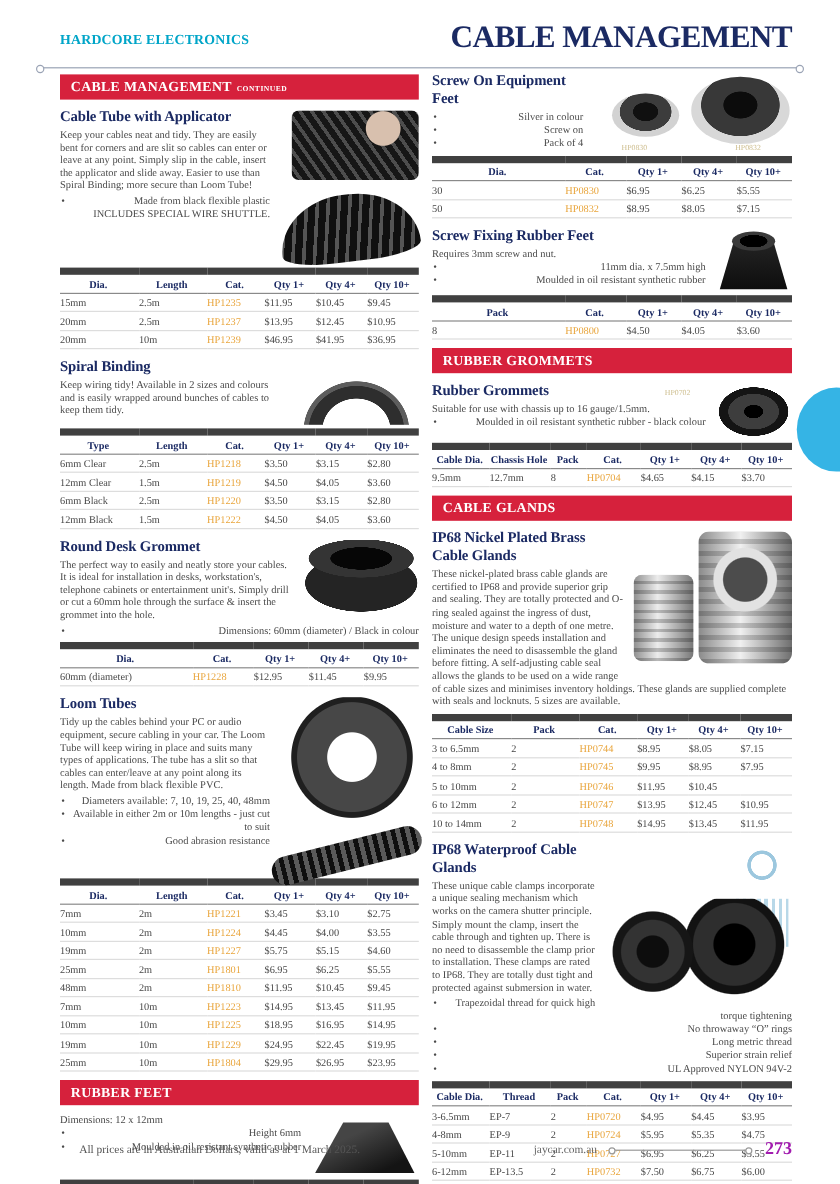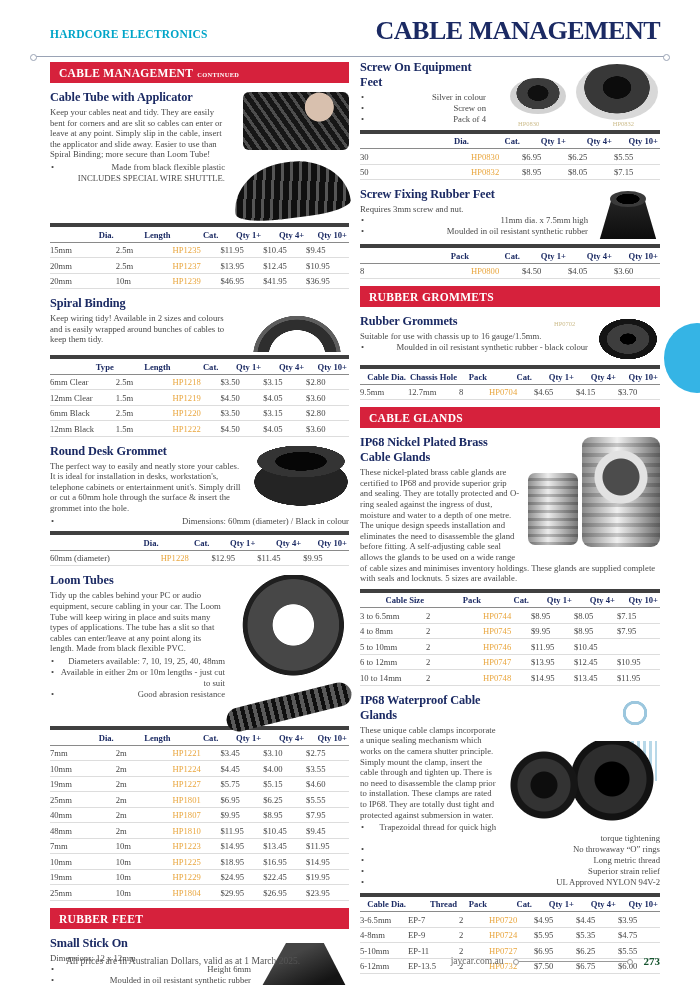--- a/index.html
+++ b/index.html
@@ -23,22 +23,22 @@
   
   .section{margin-bottom:7px;}
   .ptitle{margin:2px 0 2px;font-size:12.3px;font-weight:bold;color:#1b2a63;letter-spacing:-.1px;}
   .desc{margin:0 0 2px;font-size:8.7px;line-height:1.22;color:#4a4a4a;}
   .line{position:relative;font-size:8.7px;line-height:1.25;color:#4a4a4a;}
   .line.bullet{padding-left:8px;text-align:right;}
   .line.bullet::before{content:"\2022";position:absolute;left:1px;top:0;color:#4a4a4a;}
   .line span{white-space:pre-line;}
   
   table.tbl{width:100%;border-collapse:collapse;margin:5px 0 4px;clear:both;table-layout:fixed;}
-  .tbl th{font-size:8.6px;color:#1b2a63;text-align:right;font-weight:bold;padding:2.5px 2px 2px 0;
-          border-top:4px solid #404040;border-bottom:1px solid #8a8a8a;}
+  .tbl th{font-size:8.6px;color:#1b2a63;text-align:center;font-weight:bold;padding:2.5px 2px 2px 0;
+          border-top:6px solid #404040;border-bottom:1px solid #8a8a8a;}
   .tbl td{font-size:8.6px;color:#474747;padding:2.5px 2px 2px 0;border-bottom:1px solid #ddd;}
   .tbl td.cat{color:#e9a63e;}
   .cols-5 th:nth-child(1){width:37%;} .cols-5 th:nth-child(2){width:17%;}
   .cols-6 th:nth-child(1){width:22%;} .cols-6 th:nth-child(2){width:19%;} .cols-6 th:nth-child(3){width:16%;}
   .cols-7 th:nth-child(1){width:16%;} .cols-7 th:nth-child(2){width:17%;} .cols-7 th:nth-child(3){width:10%;} .cols-7 th:nth-child(4){width:15%;}
   
   .photo{float:right;position:relative;margin:2px 0 3px 8px;}
   .photo-label{position:absolute;font-size:6.5px;color:#cdbd8d;}
   .img-dune-tube{width:116px;height:128px;}
   .img-dune-tube::before{content:"";position:absolute;top:0;left:10px;right:0;height:58px;border-radius:6px;
@@ -97,21 +97,21 @@
   .img-nylon::after{content:"";position:absolute;left:0;bottom:0;width:150px;height:80px;
      background:radial-gradient(circle at 40px 44px,#0d0d0d 0 13px,#333 14px 26px,#161616 27px 33px,rgba(0,0,0,0) 34px),
        radial-gradient(circle at 108px 38px,#000 0 17px,#2e2e2e 18px 34px,#121212 35px 41px,rgba(0,0,0,0) 42px);}
   
   #footer{position:absolute;left:66px;right:40px;bottom:20px;display:flex;align-items:center;font-size:9.5px;color:#555;}
   #footer .spacer{flex:1;}
   #site{color:#666;margin-right:14px;}
   #foot-line{position:relative;width:110px;height:1px;background:#999;margin-right:16px;}
   #foot-line::before,#foot-line::after{content:"";position:absolute;top:-2px;width:4px;height:4px;border:1px solid #999;border-radius:50%;background:#fff;}
   #foot-line::before{left:-5px;} #foot-line::after{right:-5px;}
-  #pageno{font-size:11px;font-weight:bold;color:#14532d;}
+  #pageno{font-size:15px;font-weight:bold;color:#a21caf;}
   
   #edge-tab{position:absolute;right:-30px;top:323px;width:66px;height:70px;border-radius:50%;background:#35b4e5;}
 </style>
 </head>
 <body>
 
 <div id="page">
   <div id="brand">HARDCORE ELECTRONICS</div>
   <div id="page-title">CABLE MANAGEMENT</div>
   <div id="head-rule"></div>
@@ -285,28 +285,20 @@
             </tr>
             <tr>
               <td>25mm</td>
               <td>2m</td>
               <td class="cat">HP1801</td>
               <td>$6.95</td>
               <td>$6.25</td>
               <td>$5.55</td>
             </tr>
             <tr>
-              <td>40mm</td>
-              <td>2m</td>
-              <td class="cat">HP1807</td>
-              <td>$9.95</td>
-              <td>$8.95</td>
-              <td>$7.95</td>
-            </tr>
-            <tr>
               <td>48mm</td>
               <td>2m</td>
               <td class="cat">HP1810</td>
               <td>$11.95</td>
               <td>$10.45</td>
               <td>$9.45</td>
             </tr>
             <tr>
               <td>7mm</td>
               <td>10m</td>
@@ -338,21 +330,20 @@
               <td>$29.95</td>
               <td>$26.95</td>
               <td>$23.95</td>
             </tr>
           </tbody>
         </table>
       </div>
       <div class="banner"><span class="banner-text">RUBBER FEET</span></div>
       <div class="section">
         <div class="photo img-foot-small"></div>
-        <h3 class="ptitle">Small Stick On</h3>
         <div class="line"><span>Dimensions: 12 x 12mm</span></div>
         <div class="line bullet"><span>Height 6mm</span></div>
         <div class="line bullet"><span>Moulded in oil resistant synthetic rubber</span></div>
         <table class="tbl cols-5">
           <thead>
             <tr>
               <th>Pack</th>
               <th>Cat.</th>
               <th>Qty 1+</th>
               <th>Qty 4+</th>

